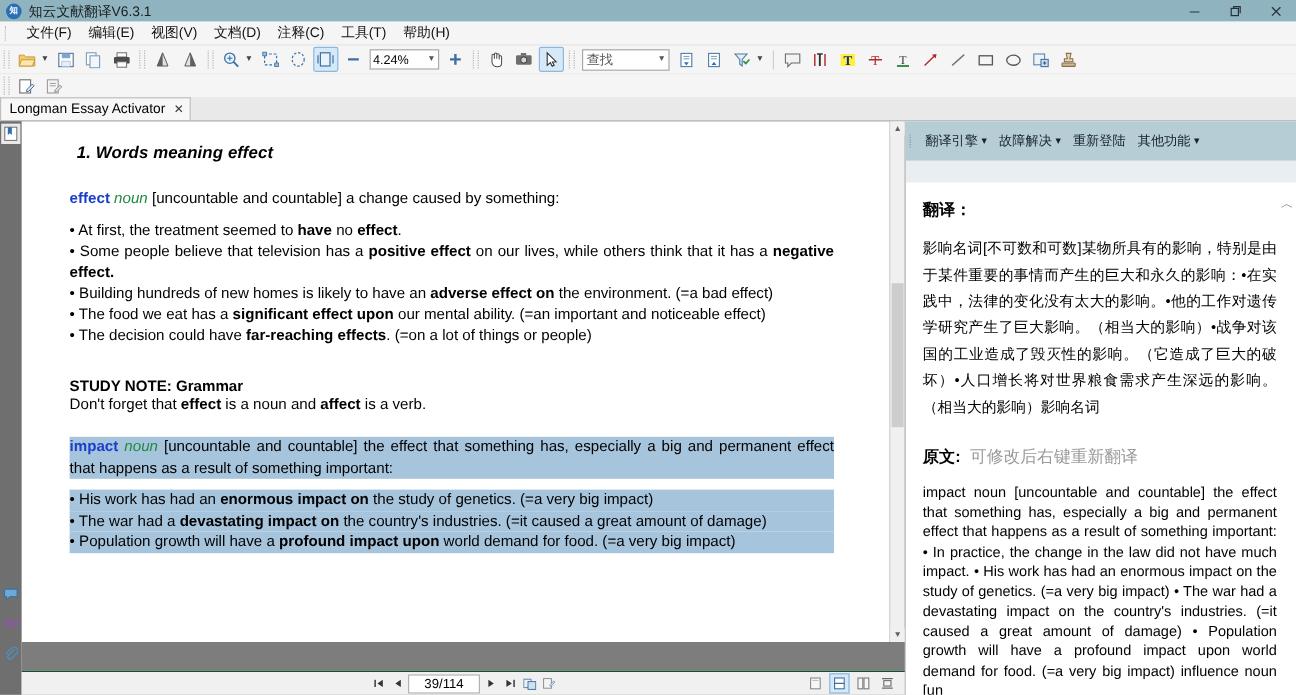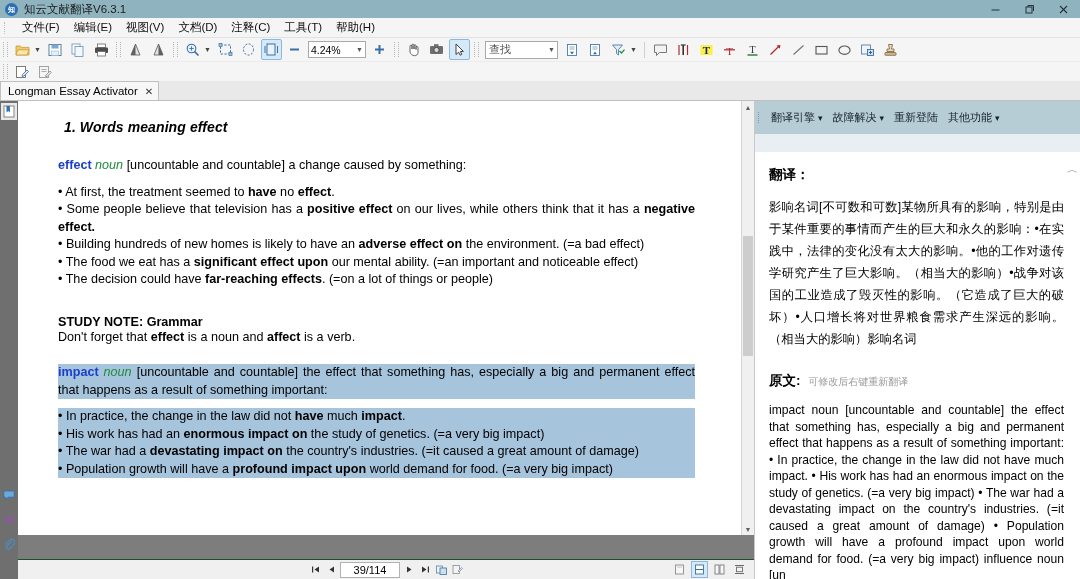--- a/index.html
+++ b/index.html
@@ -90,21 +90,21 @@
 
   
   .rpanel{width:325px;background:#fff;border-left:1px solid #c8c8c8;display:flex;flex-direction:column;flex:0 0 auto;}
   .rp-menu{height:33px;background:#b7cdd6;display:flex;align-items:center;gap:0;flex:0 0 auto;}
   .rp-menu .grip{width:5px;height:11px;border-left:1px dotted #7e9aa5;margin-left:3px;margin-right:2px;}
   .rp-mi{font-size:11px;color:#14232b;padding:2px 5px;display:flex;align-items:center;gap:3px;}
   .rp-mi .dot{font-size:9px;}
   .rp-blank{height:18px;background:#e9eef2;flex:0 0 auto;}
   .rp-body{flex:1;padding:14px 16px 6px 14px;position:relative;overflow:hidden;}
   .rp-h{font-size:13.5px;font-weight:bold;margin:0 0 12px 0;}
-  .rp-h .sub{font-size:10px;font-weight:normal;color:#9a9a9a;margin-left:4px;}
+  .rp-h .sub{font-size:14px;font-weight:normal;color:#9a9a9a;margin-left:4px;}
   .rp-cn{font-size:12.3px;line-height:22px;margin:0 0 22px 0;text-align:justify;}
   .rp-en{font-size:12.1px;line-height:16.5px;margin:8px 0 0 0;text-align:justify;font-family:"Liberation Sans",sans-serif;}
   .rp-scrollarrow{position:absolute;right:2px;top:10px;font-size:11px;color:#8a8a8a;}
 
   svg{display:block;}
 </style>
 </head>
 <body>
 
 <div class="app">
@@ -438,21 +438,20 @@
 
             <div class="gap"></div>
 
             <div class="doc-p sel-block">
               <span class="hw">impact</span>
               <span class="pos">noun</span>
               <span>[uncountable and countable] the effect that something has, especially a big and permanent effect that happens as a result of something important:</span>
             </div>
 
             <div class="doc-list">
-              <div class="doc-p sel-block">• In practice, the change in the law did not <span class="b">have</span> much <span class="b">impact</span>.</div>
               <div class="doc-p sel-block">• His work has had an <span class="b">enormous impact on</span> the study of genetics. (=a very big impact)</div>
               <div class="doc-p sel-block">• The war had a <span class="b">devastating impact on</span> the country's industries. (=it caused a great amount of damage)</div>
               <div class="doc-p sel-block">• Population growth will have a <span class="b">profound impact upon</span> world demand for food. (=a very big impact)</div>
             </div>
 
           </div>
         </div>
 
         <div class="vscroll">
           <div class="arrow">▲</div>

